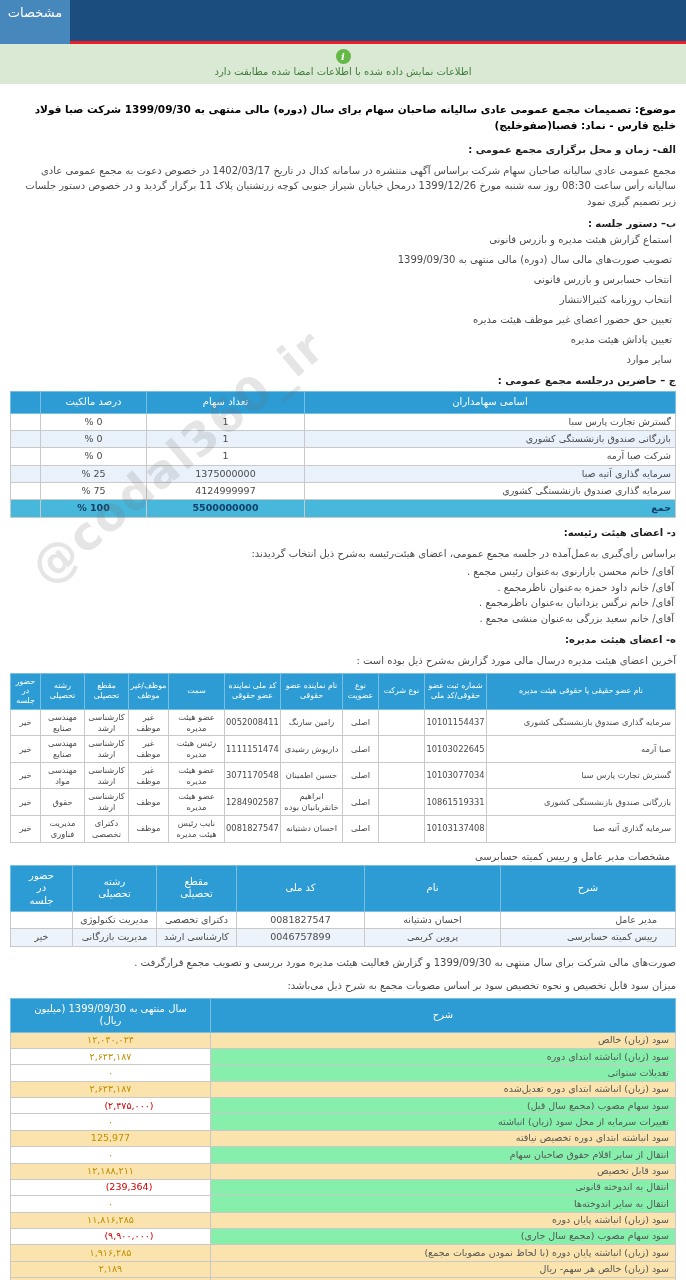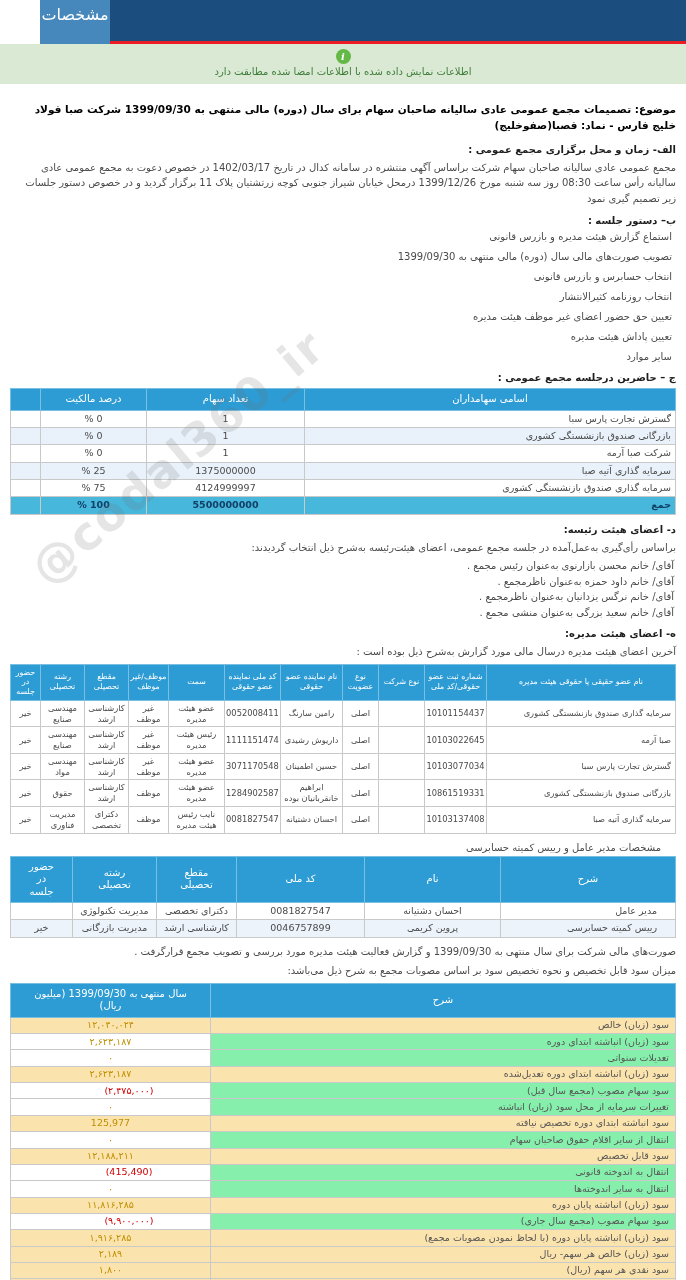--- a/index.html
+++ b/index.html
@@ -6,33 +6,33 @@
   html,body { margin:0; padding:0; }
   body {
     width:686px; height:1280px; overflow:hidden; position:relative;
     background:#fff; direction:rtl;
     font-family:"DejaVu Sans", sans-serif;
     color:#3c3c3c; font-size:10px;
   }
   
   .topbar { display:flex; height:44px; }
   .topbar-main { flex:1; background:#1b4e7e; border-bottom:3px solid #ec1c24; }
-  .topbar-tab { width:70px; background:#4687bc; color:#fff; font-size:16px; text-align:center; padding-top:5px; cursor:pointer;margin-left:40px; }
+  .topbar-tab { width:70px; background:#4687bc; color:#fff; font-size:13px; text-align:center; padding-top:5px; cursor:pointer; }
   
   .infobar { background:#d9e9d3; text-align:center; padding:5px 0 7px; }
   .info-icon { width:15px; height:15px; border-radius:50%; background:#64b845; color:#fff; font-weight:bold; font-style:italic; font-size:10px; line-height:15px; margin:0 auto 2px; font-family:"DejaVu Serif", serif; }
   .info-text { color:#3f7d3a; font-size:10px; }
   
   .content { padding:10px 10px 0; position:relative; }
   .title { font-size:10.5px; font-weight:bold; color:#000; margin:8px 0 10px; line-height:1.5; }
   .sec-head { font-weight:bold; color:#1d1d1d; margin:9px 0 5px; font-size:10px; }
-  .body-text { margin:2px 0 4px; line-height:1.55; color:#4a4a4a; }
+  .body-text { margin:8px 0 4px; line-height:1.55; color:#4a4a4a; }
   .agenda div { margin:0 4px 8px; line-height:1.2; color:#4a4a4a; }
   .names div { margin:0 2px 2px; line-height:1.35; color:#4a4a4a; }
-  .tbl-caption { margin:8px 15px 2px; color:#4a4a4a; }
+  .tbl-caption { margin:8px 6px 2px; color:#4a4a4a; }
   
   table { border-collapse:collapse; width:100%; margin:3px 0 6px; table-layout:fixed; }
   th { background:#2e9cd4; color:#fff; font-weight:normal; padding:4px 14px; border:1px solid #79bfe2; font-size:10px; line-height:1.25; }
   td { border:1px solid #c9c9c9; padding:2px 4px; color:#4a4a4a; font-size:9.5px; line-height:1.3; background:#fff; }
   
   .t-share td:nth-child(2), .t-share td:nth-child(3) { text-align:center; direction:ltr; }
   .t-share tbody tr:nth-child(even) td { background:#e9f2fa; }
   .t-share tr.total td { background:#47b7dc; color:#113f66; font-weight:bold; }
   
   .t-board th { font-size:7.8px; padding:3px 1px; }
@@ -338,21 +338,21 @@
         <tr>
           <td>انتقال از سایر اقلام حقوق صاحبان سهام</td>
           <td>۰</td>
         </tr>
         <tr class="hl">
           <td>سود قابل تخصیص</td>
           <td>۱۲,۱۸۸,۲۱۱</td>
         </tr>
         <tr>
           <td>انتقال به اندوخته قانونی</td>
-          <td class="neg">(415,490)</td>
+          <td class="neg">(239,364)</td>
         </tr>
         <tr>
           <td>انتقال به سایر اندوخته‌ها</td>
           <td>۰</td>
         </tr>
         <tr class="hl">
           <td>سود (زیان) انباشته پایان دوره</td>
           <td>۱۱,۸۱۶,۲۸۵</td>
         </tr>
         <tr>

